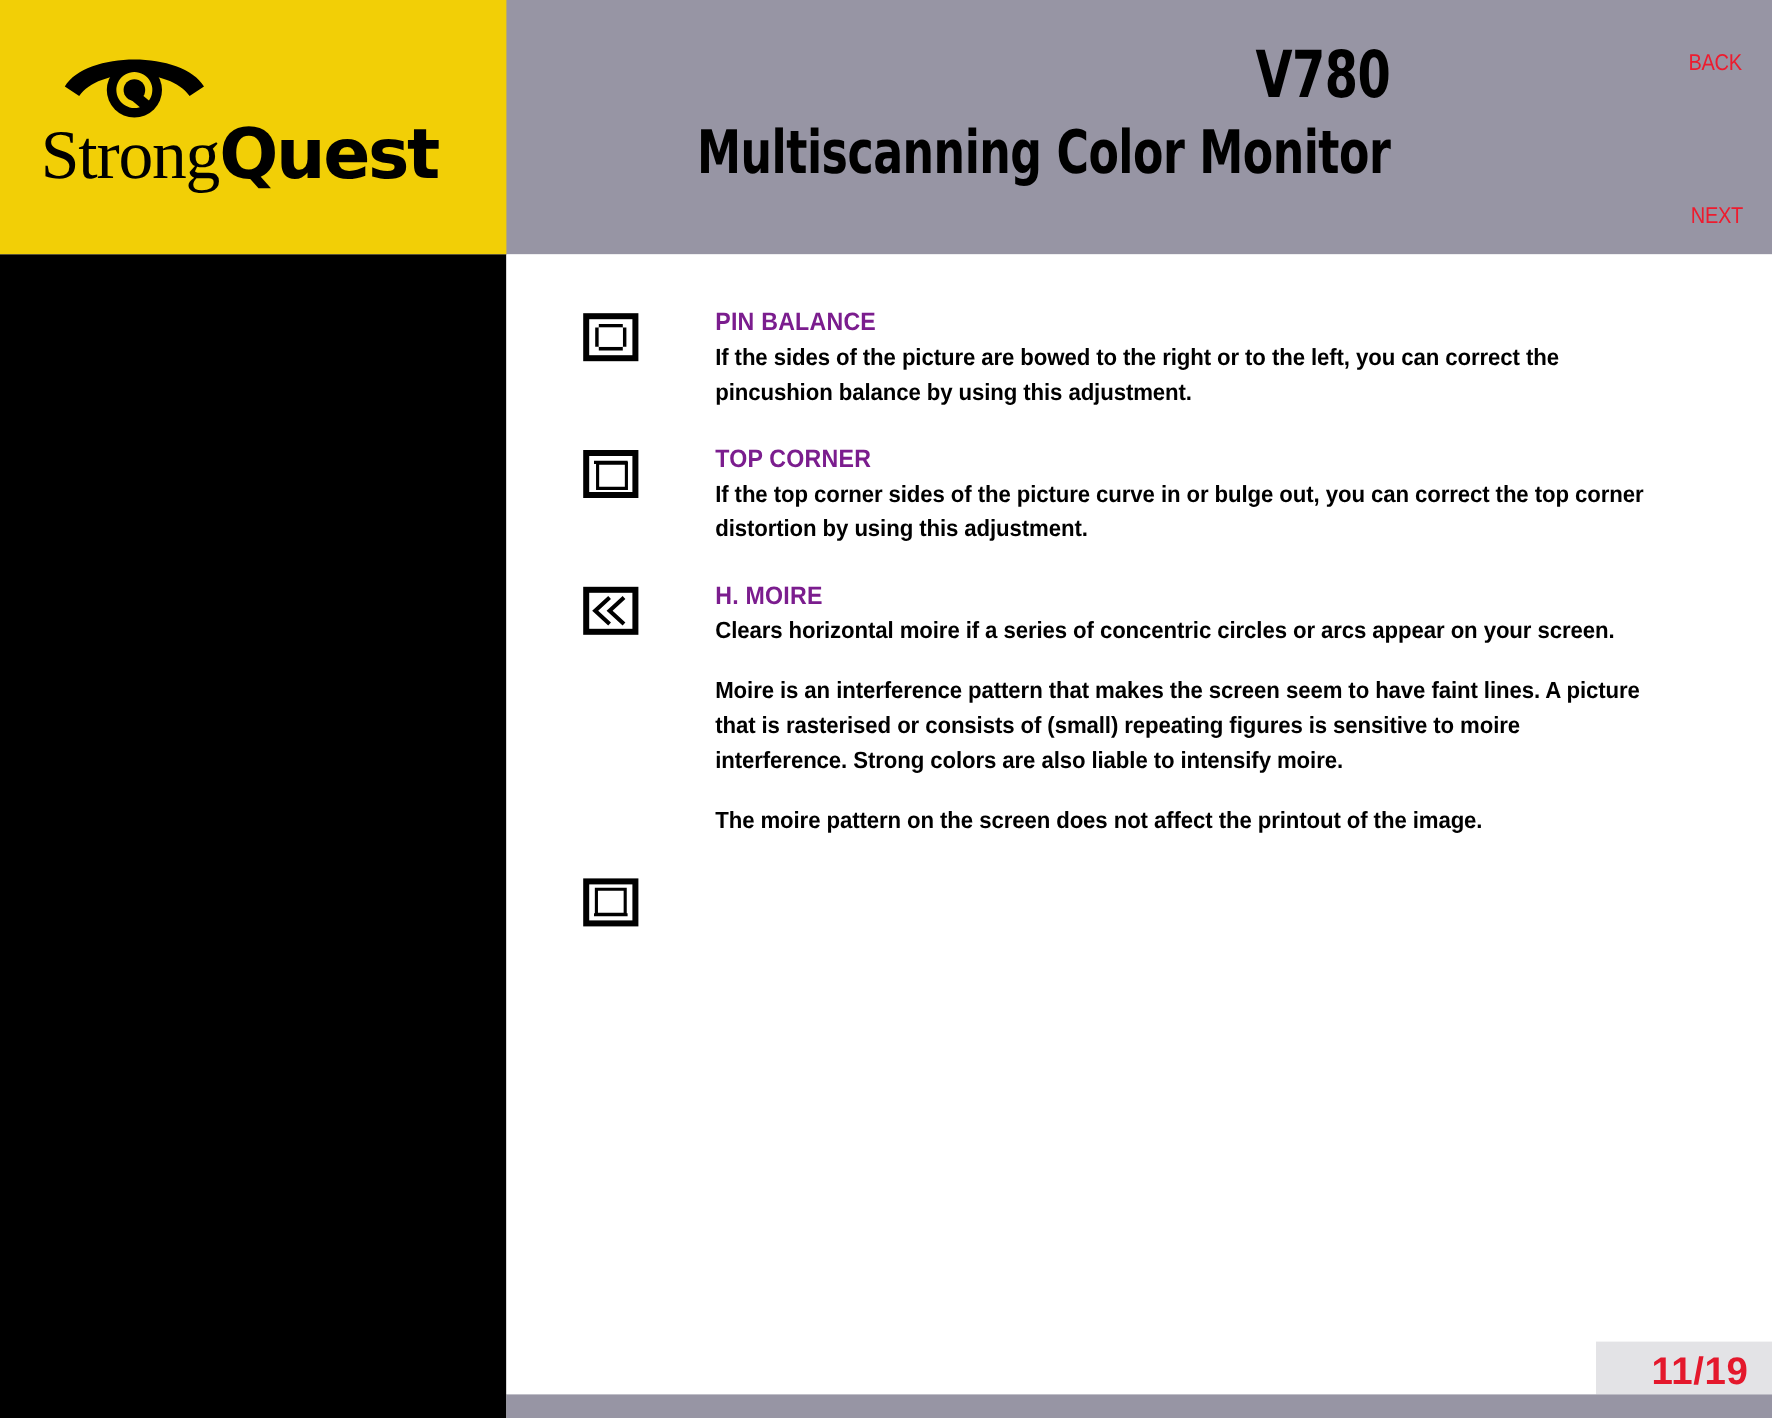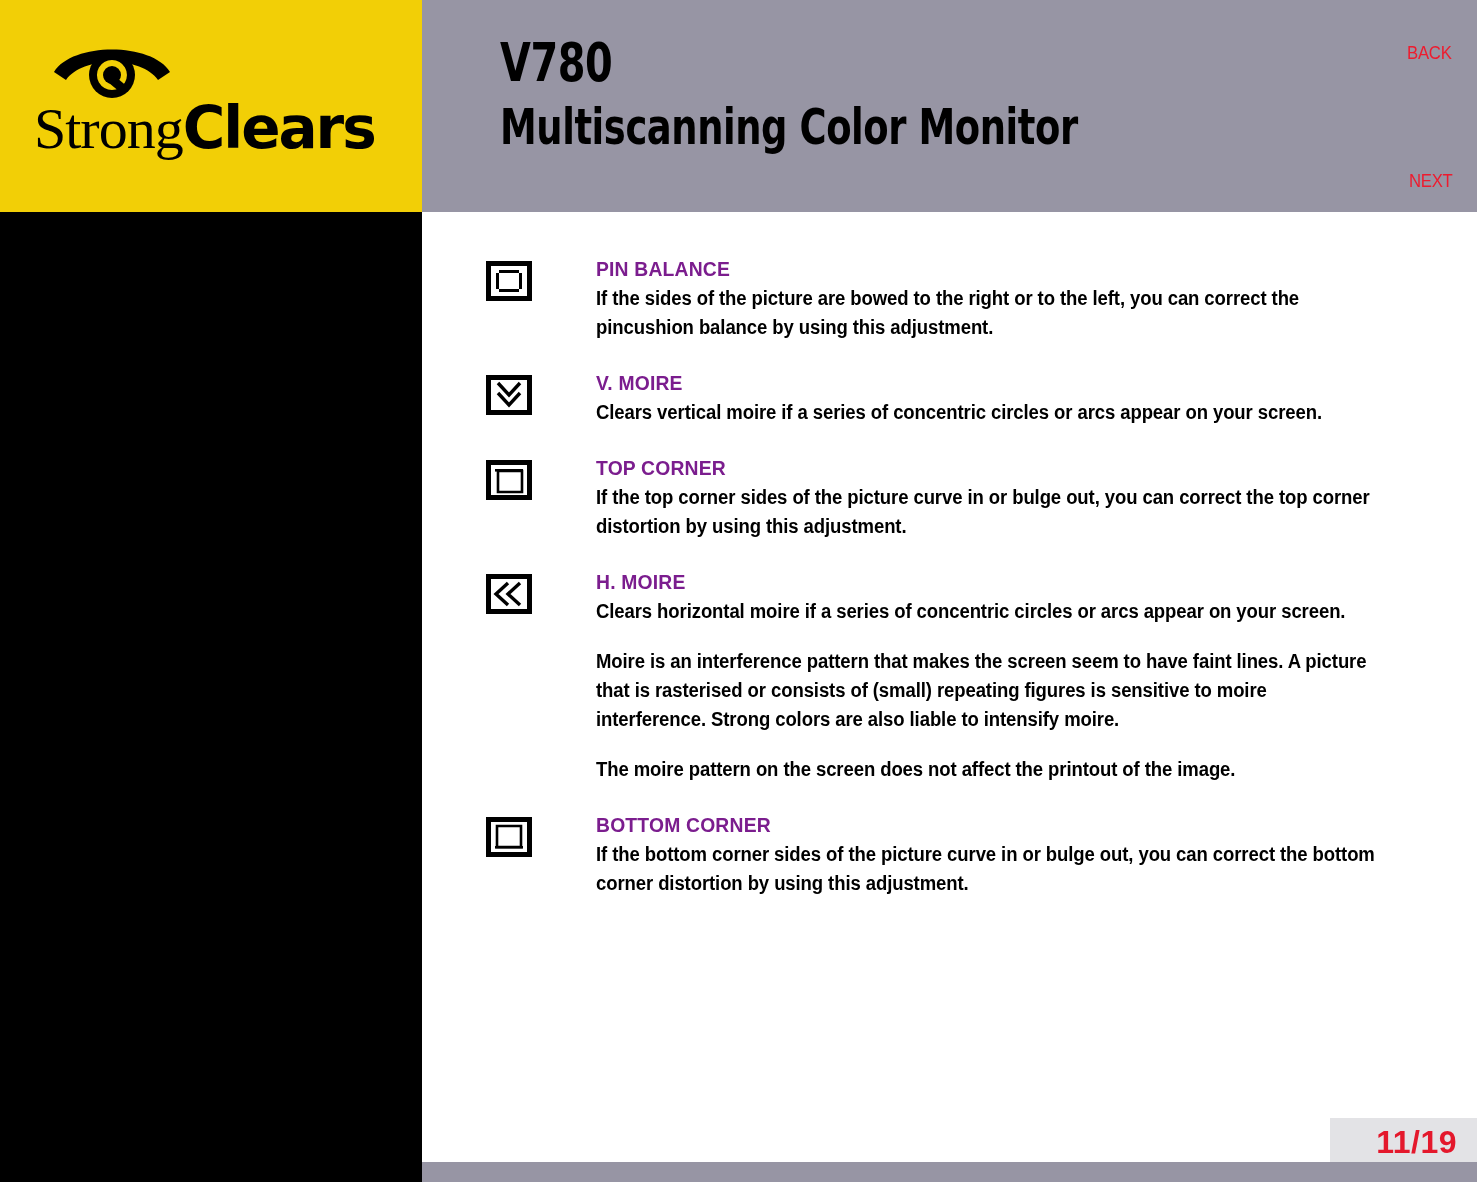--- a/index.html
+++ b/index.html
@@ -56,23 +56,24 @@
     letter-spacing: -1px;
   }
   .wm-quest {
     font-family: "DejaVu Sans", sans-serif;
     font-weight: bold;
     letter-spacing: -2px;
   }
 
   #title-wrap {
     position: absolute;
-    left: 500px;
+    left: 478px;
     top: 34px;
     width: 830px;
+    text-align: right;
   }
   .title-line {
     color: #000000;
     font-family: "DejaVu Sans Condensed", "Liberation Sans Narrow", "Liberation Sans", sans-serif;
     font-weight: bold;
     letter-spacing: -0.5px;
     transform: scaleX(0.82);
     transform-origin: left center;
     white-space: nowrap;
   }
@@ -207,21 +208,21 @@
     <div id="logo-mark">
       <svg viewBox="0 0 120 62" width="120" height="62" aria-hidden="true">
         <path d="M2 34 C 20 4, 100 4, 118 34 L 106 42 C 90 18, 30 18, 14 42 Z" fill="#000"></path>
         <circle cx="60" cy="37" r="23" fill="#000"></circle>
         <path d="M60 22 a15 15 0 1 1 -0.1 0 Z" fill="#f2cf06"></path>
         <circle cx="60" cy="37" r="9" fill="#000"></circle>
         <rect x="58" y="34" width="22" height="9" fill="#000" transform="rotate(40 58 34)"></rect>
       </svg>
     </div>
     <div id="logo-wordmark">
-      <span class="wm-image">Strong</span><span class="wm-quest">Clears</span>
+      <span class="wm-image">Strong</span><span class="wm-quest">Quest</span>
     </div>
   </div>
 
   <div id="title-wrap">
     <div class="title-line" id="title-model">V780</div>
     <div class="title-line" id="title-name">Multiscanning Color Monitor</div>
   </div>
 
   <div class="nav-link" id="nav-back">BACK</div>
   <div class="nav-link" id="nav-next">NEXT</div>
@@ -240,34 +241,20 @@
           <path d="M11 10 h26 v3 h-26 z M11 29 h26 v3 h-26 z M11 10 v22 h3 v-22 z M34 10 v22 h3 v-22 z" fill="#000"></path>
           <rect x="14" y="13" width="20" height="16" fill="#fff"></rect>
         </svg>
       </div>
       <div class="entry-body">
         <div class="entry-heading">PIN BALANCE</div>
         <p class="entry-para">If the sides of the picture are bowed to the right or to the left, you can correct the pincushion balance by using this adjustment.</p>
       </div>
     </div>
 
-    <div class="entry">
-      <div class="entry-icon">
-        <svg viewBox="0 0 48 42" width="48" height="42" aria-hidden="true">
-          <rect x="1" y="1" width="46" height="40" fill="#000"></rect>
-          <rect x="6" y="6" width="36" height="30" fill="#fff"></rect>
-          <path d="M13 9 L24 21 L35 9" stroke="#000" stroke-width="3.4" fill="none"></path>
-          <path d="M13 19 L24 31 L35 19" stroke="#000" stroke-width="3.4" fill="none"></path>
-        </svg>
-      </div>
-      <div class="entry-body">
-        <div class="entry-heading">V. MOIRE</div>
-        <p class="entry-para">Clears vertical moire if a series of concentric circles or arcs appear on your screen.</p>
-      </div>
-    </div>
 
     <div class="entry">
       <div class="entry-icon">
         <svg viewBox="0 0 48 42" width="48" height="42" aria-hidden="true">
           <rect x="1" y="1" width="46" height="40" fill="#000"></rect>
           <rect x="6" y="6" width="36" height="30" fill="#fff"></rect>
           <path d="M10 10 h28 v2.6 h-28 z" fill="#000"></path>
           <path d="M13 12 h24 v21 h-24 z" fill="none" stroke="#000" stroke-width="2.6"></path>
         </svg>
       </div>
@@ -296,24 +283,20 @@
 
     <div class="entry">
       <div class="entry-icon">
         <svg viewBox="0 0 48 42" width="48" height="42" aria-hidden="true">
           <rect x="1" y="1" width="46" height="40" fill="#000"></rect>
           <rect x="6" y="6" width="36" height="30" fill="#fff"></rect>
           <path d="M12 10 h24 v21 h-24 z" fill="none" stroke="#000" stroke-width="2.6"></path>
           <path d="M10 30 h28 v2.6 h-28 z" fill="#000"></path>
         </svg>
       </div>
-      <div class="entry-body">
-        <div class="entry-heading">BOTTOM CORNER</div>
-        <p class="entry-para">If the bottom corner sides of the picture curve in or bulge out, you can correct the bottom corner distortion by using this adjustment.</p>
-      </div>
     </div>
 
   </div>
 </div>
 
 <div id="page-badge">
   <div id="page-badge-text">11/19</div>
 </div>
 <div id="footer-bar"></div>
 

